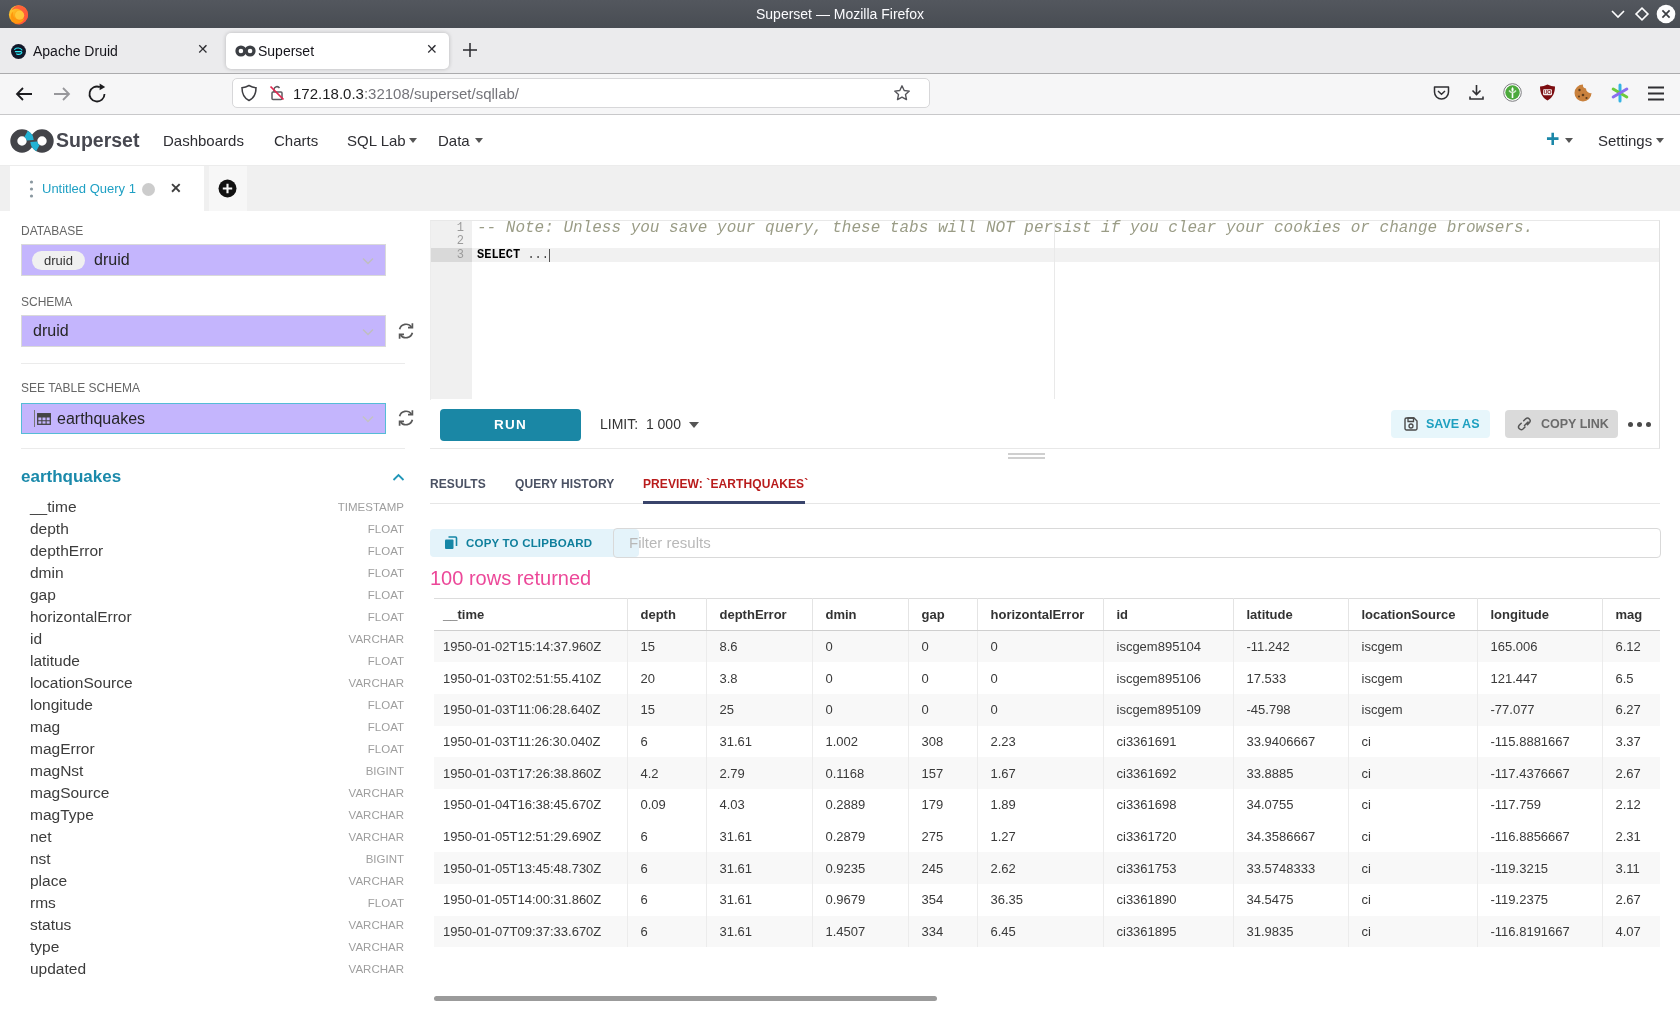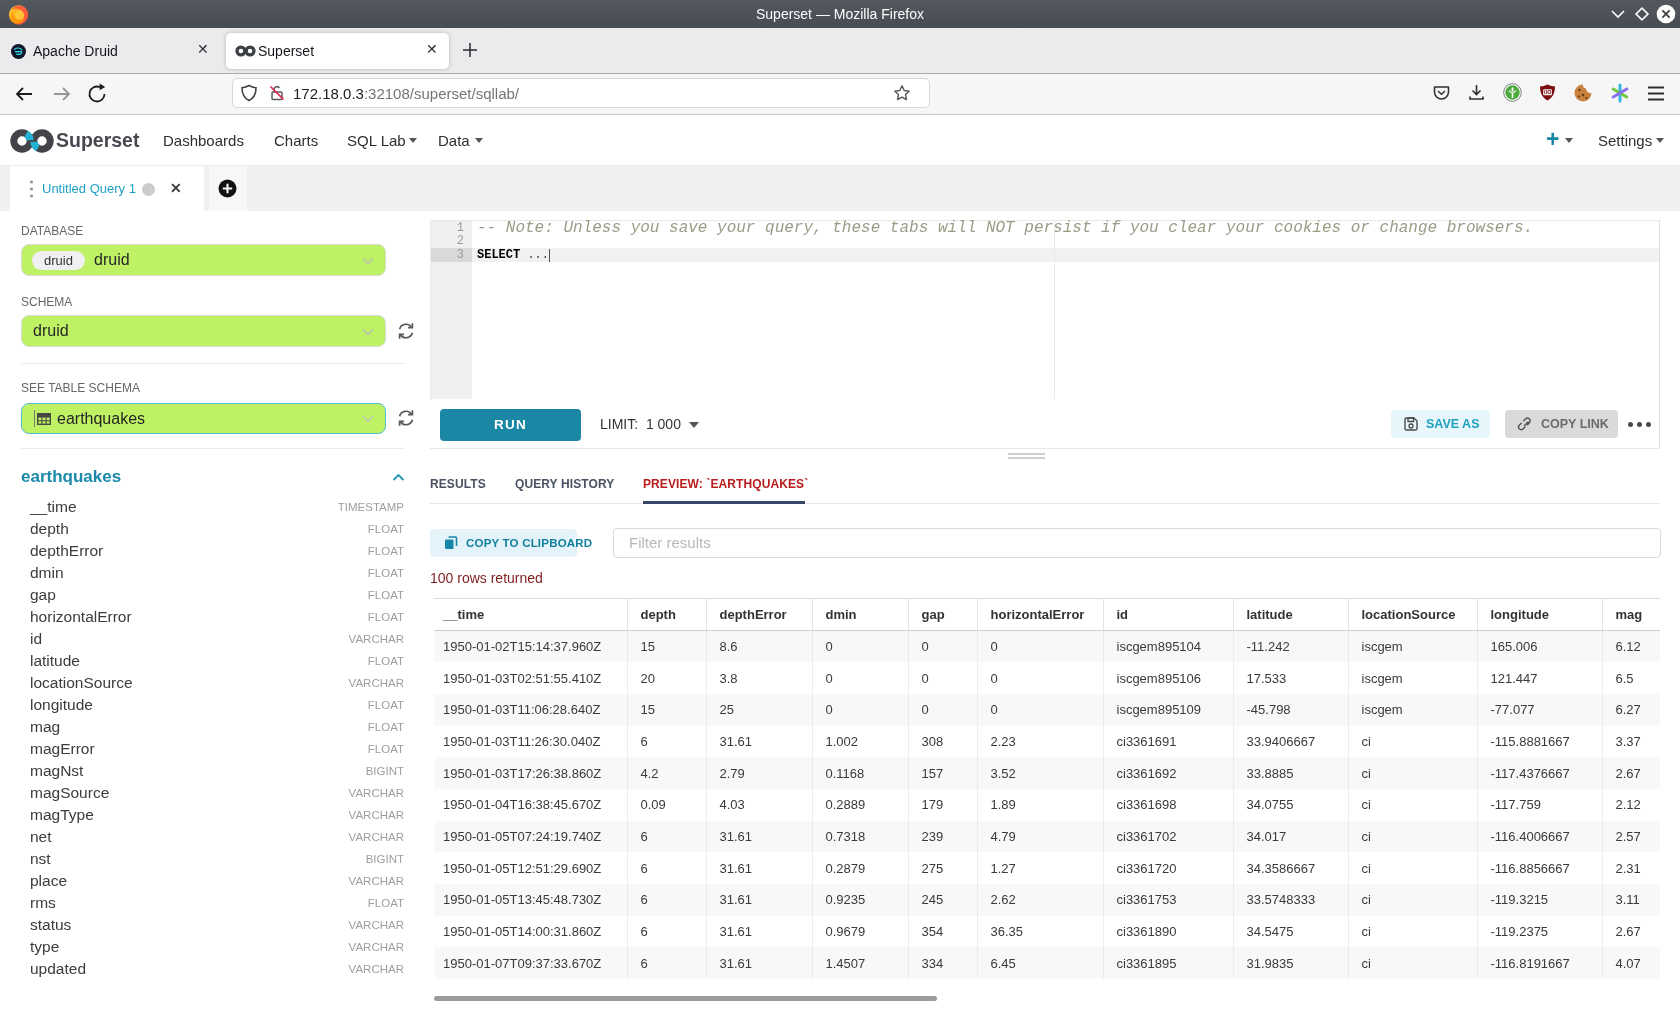--- a/index.html
+++ b/index.html
@@ -1,21 +1,21 @@
 <!DOCTYPE html>
 <html><head>
 <meta charset="utf-8">
 <style>
   * { margin:0; padding:0; box-sizing:border-box; }
   html,body { width:1680px; height:1012px; overflow:hidden; background:#fff;
     font-family:"Liberation Sans", sans-serif; }
   .abs { position:absolute; }
   .sb-label { position:absolute; font-size:12px; color:#666; }
-  .sb-select { position:absolute; left:21px; width:365px; background:#bef264;
-    border:1px solid #d9d9d9; border-radius:8px; }
+  .sb-select { position:absolute; left:21px; width:365px; background:#c4b5fd;
+    border:1px solid #d9d9d9; border-radius:0; }
   .sb-divider { position:absolute; left:21px; width:384px; height:1px; background:#ebebeb; }
   .navlink { position:absolute; height:51px; line-height:51px; font-size:15px; color:#2e2e33; }
   .caret { position:absolute; width:0; height:0; border-left:4.5px solid transparent;
     border-right:4.5px solid transparent; border-top:5px solid #555; }
   .coln { position:absolute; left:30px; font-size:15.5px; color:#3c3c3c; line-height:22px; }
   .colt { position:absolute; left:0; width:404px; text-align:right; font-size:11.5px;
     color:#9e9e9e; line-height:22px; }
   .stab { position:absolute; font-size:12px; font-weight:bold; letter-spacing:.1px;
     color:#4a5163; line-height:38px; }
   .mono { font-family:"Liberation Mono", monospace; }
@@ -302,31 +302,31 @@
 
 <div class="abs" style="left:1008px;top:453px;width:37px;height:1.5px;background:#cfcfcf"></div>
 <div class="abs" style="left:1008px;top:457px;width:37px;height:1.5px;background:#cfcfcf"></div>
 
 <div class="stab" style="left:430px;top:465px">RESULTS</div>
 <div class="stab" style="left:515px;top:465px">QUERY HISTORY</div>
 <div class="stab" style="left:643px;top:465px;color:#b91c1c">PREVIEW: `EARTHQUAKES`</div>
 <div class="abs" style="left:430px;top:503px;width:1230px;height:1px;background:#e6e6e6"></div>
 <div class="abs" style="left:643px;top:501px;width:162px;height:3px;background:#39446b"></div>
 
-<div class="abs" style="left:430px;top:529px;width:147px;height:28px;background:#e4f3fa;border-radius:4px">
+<div class="abs" style="left:430px;top:529px;width:209px;height:28px;background:#e4f3fa;border-radius:4px">
   <svg class="abs" style="left:14px;top:7px" width="14" height="14" viewBox="0 0 14 14">
     <rect x="1" y="3.5" width="8.5" height="9.5" rx="1" fill="#1586a6"></rect>
     <path d="M4.5 1 H11.5 A1 1 0 0 1 12.5 2 V10" stroke="#1586a6" stroke-width="1.6" fill="none"></path>
   </svg>
   <div class="abs" style="left:36px;top:0;height:28px;line-height:28px;font-size:11.5px;font-weight:bold;letter-spacing:.2px;color:#0f7f9c;white-space:nowrap">COPY TO CLIPBOARD</div>
 </div>
 <div class="abs" style="left:613px;top:528px;width:1048px;height:30px;border:1px solid #d9d9d9;border-radius:4px">
   <div class="abs" style="left:15px;top:0;height:28px;line-height:28px;font-size:15px;color:#b8b8b8">Filter results</div>
 </div>
-<div class="abs" style="left:430px;top:568px;height:21px;line-height:21px;font-size:14px;color:#7f1d1d">100 rows returned</div>
+<div class="abs" style="left:430px;top:568px;height:21px;line-height:21px;font-size:20px;color:#ec4899">100 rows returned</div>
 
 <table id="restable">
 <colgroup>
       <col style="width:193px">
       <col style="width:79px">
       <col style="width:106px">
       <col style="width:96px">
       <col style="width:69px">
       <col style="width:126px">
       <col style="width:130px">
@@ -400,53 +400,40 @@
         <td>ci</td>
         <td>-115.8881667</td>
         <td>3.37</td>
       </tr>
 <tr class="odd">
         <td>1950-01-03T17:26:38.860Z</td>
         <td>4.2</td>
         <td>2.79</td>
         <td>0.1168</td>
         <td>157</td>
-        <td>3.52</td>
+        <td>1.67</td>
         <td>ci3361692</td>
         <td>33.8885</td>
         <td>ci</td>
         <td>-117.4376667</td>
         <td>2.67</td>
       </tr>
 <tr>
         <td>1950-01-04T16:38:45.670Z</td>
         <td>0.09</td>
         <td>4.03</td>
         <td>0.2889</td>
         <td>179</td>
         <td>1.89</td>
         <td>ci3361698</td>
         <td>34.0755</td>
         <td>ci</td>
         <td>-117.759</td>
         <td>2.12</td>
       </tr>
-<tr class="odd">
-        <td>1950-01-05T07:24:19.740Z</td>
-        <td>6</td>
-        <td>31.61</td>
-        <td>0.7318</td>
-        <td>239</td>
-        <td>4.79</td>
-        <td>ci3361702</td>
-        <td>34.017</td>
-        <td>ci</td>
-        <td>-116.4006667</td>
-        <td>2.57</td>
-      </tr>
 <tr>
         <td>1950-01-05T12:51:29.690Z</td>
         <td>6</td>
         <td>31.61</td>
         <td>0.2879</td>
         <td>275</td>
         <td>1.27</td>
         <td>ci3361720</td>
         <td>34.3586667</td>
         <td>ci</td>

